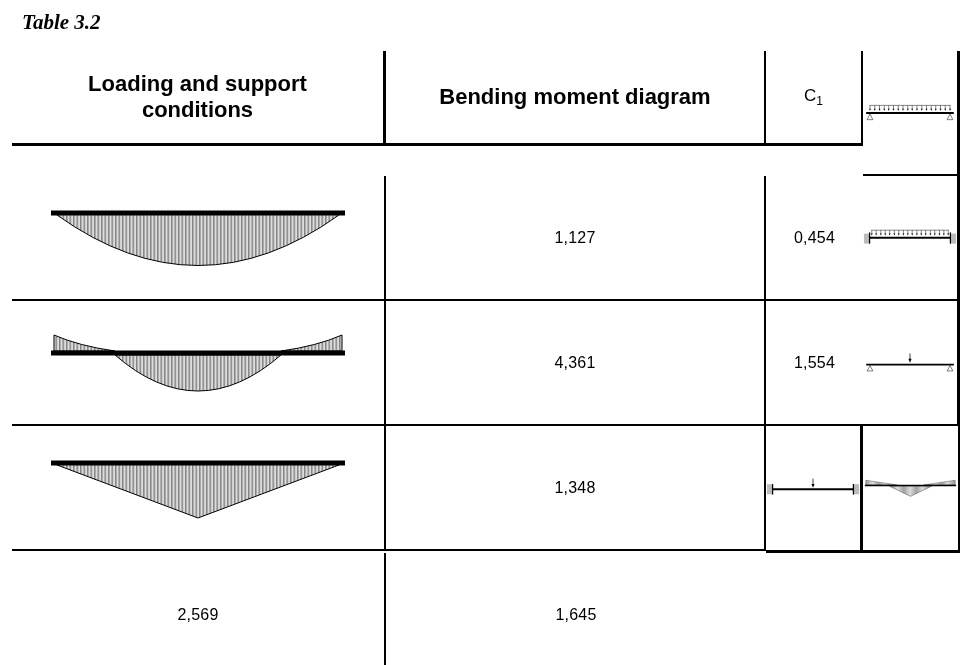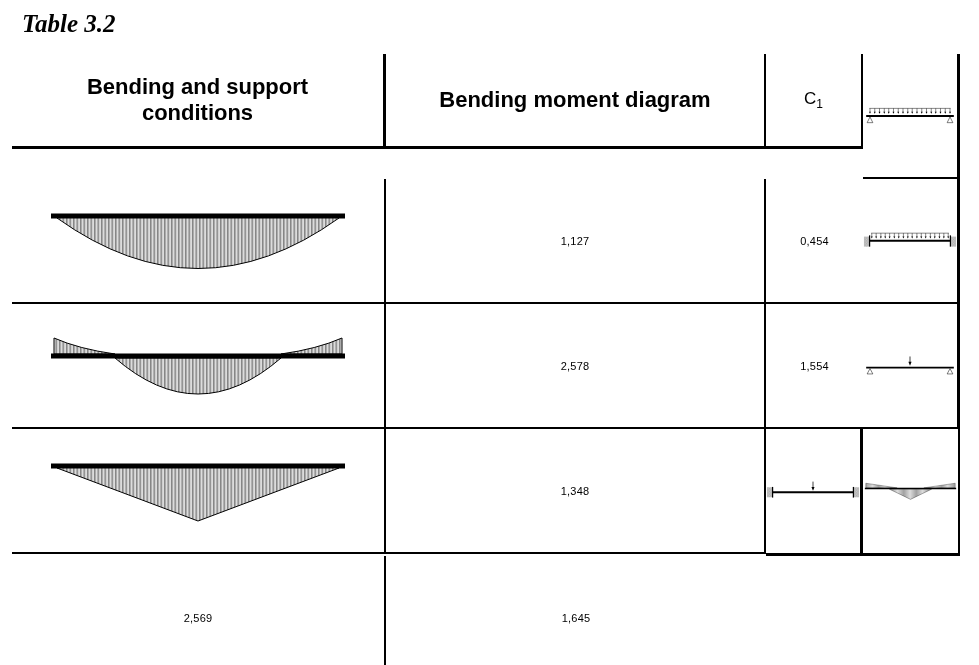--- a/index.html
+++ b/index.html
@@ -12,21 +12,21 @@
     font-family: "Liberation Sans", sans-serif;
     color: #000;
   }
   .title-row {
     display: flex;
     align-items: baseline;
     margin: 10px 0 0 22px;
     font-family: "Liberation Serif", serif;
     font-style: italic;
     font-weight: bold;
-    font-size: 25px;
+    font-size: 21px;
     white-space: nowrap;
   }
   .title-label { margin-right: 72px; }
   .factors-table {
     display: grid;
     grid-template-columns: 374px 380px 97px 97px;
     margin: 16px 0 0 12px;
   }
   .cell {
     display: flex;
@@ -42,21 +42,21 @@
   .hdr-text {
     font-weight: bold;
     font-size: 22px;
     line-height: 1.2;
   }
   .hdr-text.wrap { max-width: 250px; }
   .c-label {
     font-size: 17px;
   }
   .c-label sub { font-size: 12px; }
-  .val { font-size: 11px; letter-spacing: 0.2px; }
+  .val { font-size: 16px; letter-spacing: 0.2px; }
   svg { display: block; }
 </style>
 </head>
 <body>
 
 <div class="page">
 
   <svg width="0" height="0" style="position:absolute" aria-hidden="true">
     <defs>
       <pattern id="hatchV" width="3.5" height="8" patternUnits="userSpaceOnUse">
@@ -78,21 +78,21 @@
     </defs>
   </svg>
 
   <div class="title-row">
     <span class="title-label">Table 3.2</span>
   </div>
 
   <div class="factors-table">
 
     <div class="cell hdr vr-thick">
-      <div class="hdr-text wrap">Bending and support conditions</div>
+      <div class="hdr-text wrap">Loading and support conditions</div>
     </div>
     <div class="cell hdr vr-thin">
       <div class="hdr-text">Bending moment diagram</div>
     </div>
     <div class="cell hdr vr-thin">
       <div class="c-label"><span>C</span><sub>1</sub></div>
     </div>
 
     <div class="cell body-row vr-thick">
       <svg width="296" height="62" viewBox="0 0 296 62">
@@ -167,21 +167,21 @@
     </div>
     <div class="cell body-row vr-thin">
       <svg width="306" height="68" viewBox="0 0 306 68">
         <path d="M 9 22 L 9 6 Q 34 17 70 22 Z" fill="url(#hatchV)" stroke="#000" stroke-width="1"></path>
         <path d="M 297 22 L 297 6 Q 272 17 236 22 Z" fill="url(#hatchV)" stroke="#000" stroke-width="1"></path>
         <path d="M 70 26 Q 153 98 236 26 Z" fill="url(#hatchV)" stroke="#000" stroke-width="1"></path>
         <line x1="6" y1="24" x2="300" y2="24" stroke="#000" stroke-width="5"></line>
       </svg>
     </div>
     <div class="cell body-row vr-thin">
-      <span class="val">2,578</span>
+      <span class="val">4,361</span>
     </div>
     <div class="cell body-row">
       <span class="val">1,554</span>
     </div>
 
     <div class="cell body-row vr-thick">
       <svg width="296" height="66" viewBox="0 0 296 66">
         <use href="#point-arrow" x="148" y="3"></use>
         <line x1="10" y1="38" x2="286" y2="38" stroke="#000" stroke-width="6"></line>
         <polygon points="22,41 13,58 31,58" fill="#fff" stroke="#000" stroke-width="1.6"></polygon>

